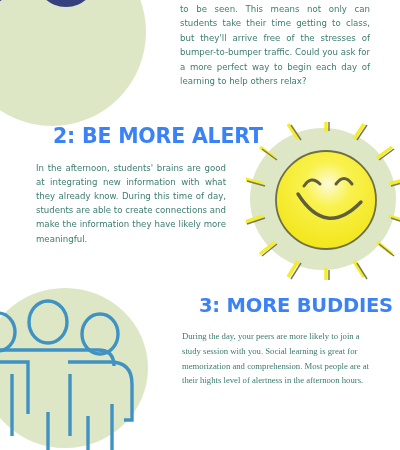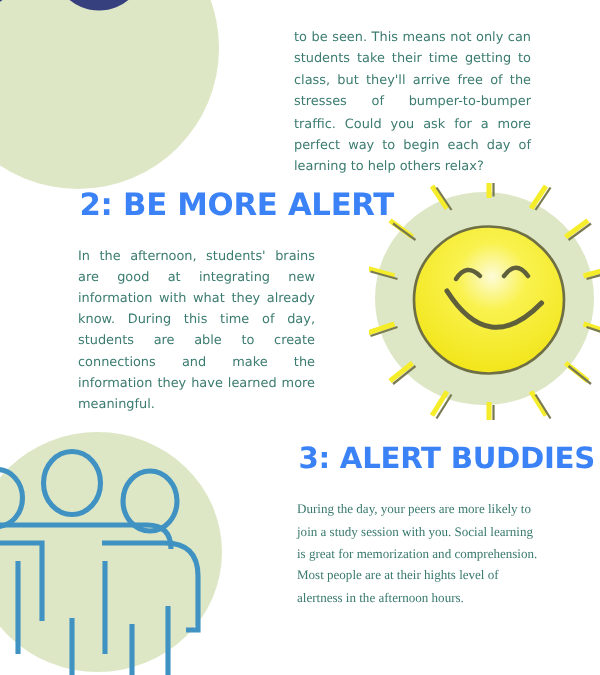--- a/index.html
+++ b/index.html
@@ -126,21 +126,21 @@
   }
   .heading.h3 {
     font-size: 19.5px;
   }
 
   .body-text {
     font-family: "DejaVu Sans", sans-serif;
     font-size: 8.6px;
     line-height: 14.2px;
     color: #3c7c70;
-    margin: 16px;
+    margin: 0;
     text-align: justify;
   }
   .body-text.left {
     text-align: left;
     color: #3a7a6e;
     font-size: 8.7px;
     line-height: 14.6px;
     font-family: Liberation Serif, serif;
   }
   .body-text.top {
@@ -178,21 +178,21 @@
       </svg>
     </div>
   </div>
 
   <div class="sec1-text">
     <p class="body-text top">to be seen. This means not only can students take their time getting to class, but they'll arrive free of the stresses of bumper-to-bumper traffic. Could you ask for a more perfect way to begin each day of learning to help others relax?</p>
   </div>
 
   <div class="sec2-text">
     <h2 class="heading">2: BE MORE ALERT</h2>
-    <p class="body-text">In the afternoon, students' brains are good at integrating new information with what they already know. During this time of day, students are able to create connections and make the information they have learned more meaningful.</p>
+    <p class="body-text">In the afternoon, students' brains are good at integrating new information with what they already know. During this time of day, students are able to create connections and make the information they have likely more meaningful.</p>
   </div>
 
   <div class="sec2-art">
     <div class="illus-circle"></div>
     <div class="sun-wrap">
       <svg width="160" height="158" viewBox="0 0 160 158" xmlns="http://www.w3.org/2000/svg">
         <g stroke="#f5ec2a" stroke-width="3.4" stroke-linecap="butt">
           <line x1="80" y1="10" x2="80" y2="-8"></line>
           <line x1="108" y1="17" x2="118" y2="2"></line>
           <line x1="131" y1="36" x2="146" y2="25"></line>
@@ -259,17 +259,17 @@
           <path d="M16 128 v38"></path>
           <path d="M70 120 v46"></path>
           <path d="M110 124 v42"></path>
           <path d="M134 112 v54"></path>
         </g>
       </svg>
     </div>
   </div>
 
   <div class="sec3-text">
-    <h2 class="heading h3">3: ALERT BUDDIES</h2>
+    <h2 class="heading h3">3: MORE BUDDIES</h2>
     <p class="body-text left">During the day, your peers are more likely to join a study session with you. Social learning is great for memorization and comprehension. Most people are at their hights level of alertness in the afternoon hours.</p>
   </div>
 
 </div>
 
 </body></html>

